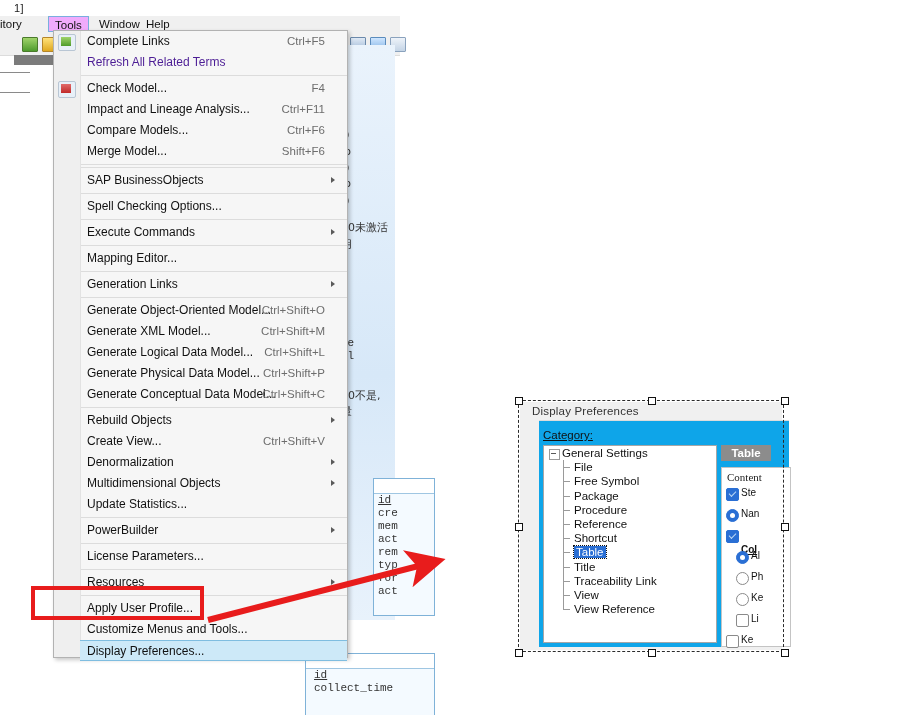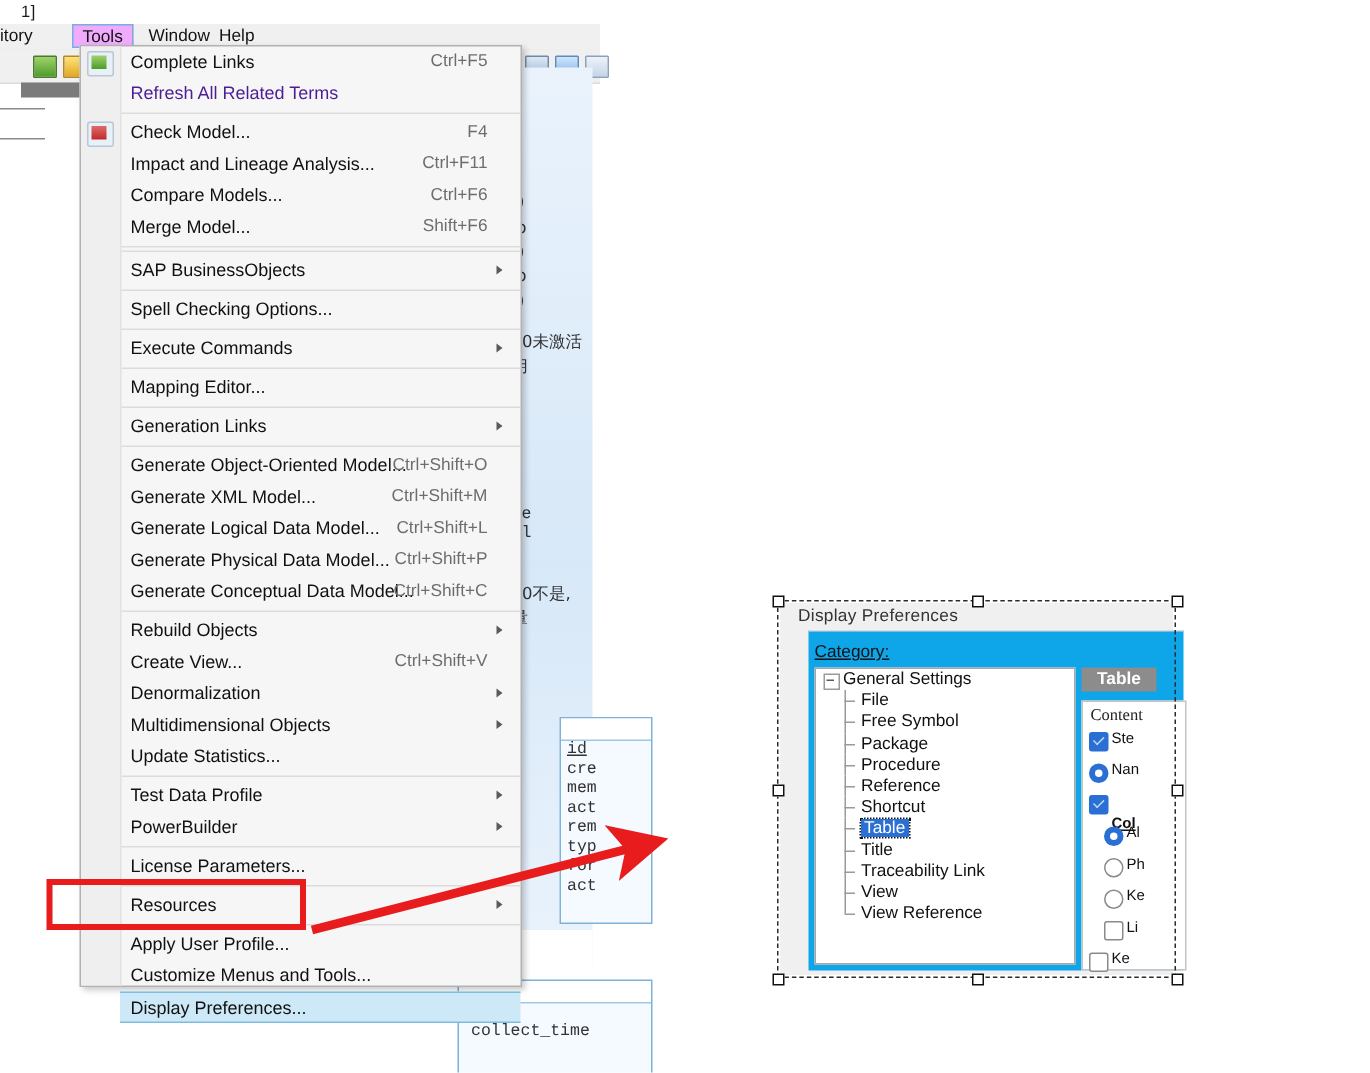--- a/index.html
+++ b/index.html
@@ -210,21 +210,20 @@
       <div class="mi"><span>Generate Logical Data Model...</span><span class="acc">Ctrl+Shift+L</span></div>
       <div class="mi"><span>Generate Physical Data Model...</span><span class="acc">Ctrl+Shift+P</span></div>
       <div class="mi"><span>Generate Conceptual Data Model...</span><span class="acc">Ctrl+Shift+C</span></div>
       <div class="sep"></div>
       <div class="mi"><span>Rebuild Objects</span><span class="arrow"></span></div>
       <div class="mi"><span>Create View...</span><span class="acc">Ctrl+Shift+V</span></div>
       <div class="mi"><span>Denormalization</span><span class="arrow"></span></div>
       <div class="mi"><span>Multidimensional Objects</span><span class="arrow"></span></div>
       <div class="mi"><span>Update Statistics...</span></div>
       <div class="sep"></div>
-      <div class="mi"><span>Test Data Profile</span><span class="arrow"></span></div>
       <div class="mi"><span>PowerBuilder</span><span class="arrow"></span></div>
       <div class="sep"></div>
       <div class="mi"><span>License Parameters...</span></div>
       <div class="sep"></div>
       <div class="mi"><span>Resources</span><span class="arrow"></span></div>
       <div class="sep"></div>
       <div class="mi"><span>Apply User Profile...</span></div>
       <div class="mi"><span>Customize Menus and Tools...</span></div>
       <div class="mi sel"><span>Display Preferences...</span></div>
     </div>

